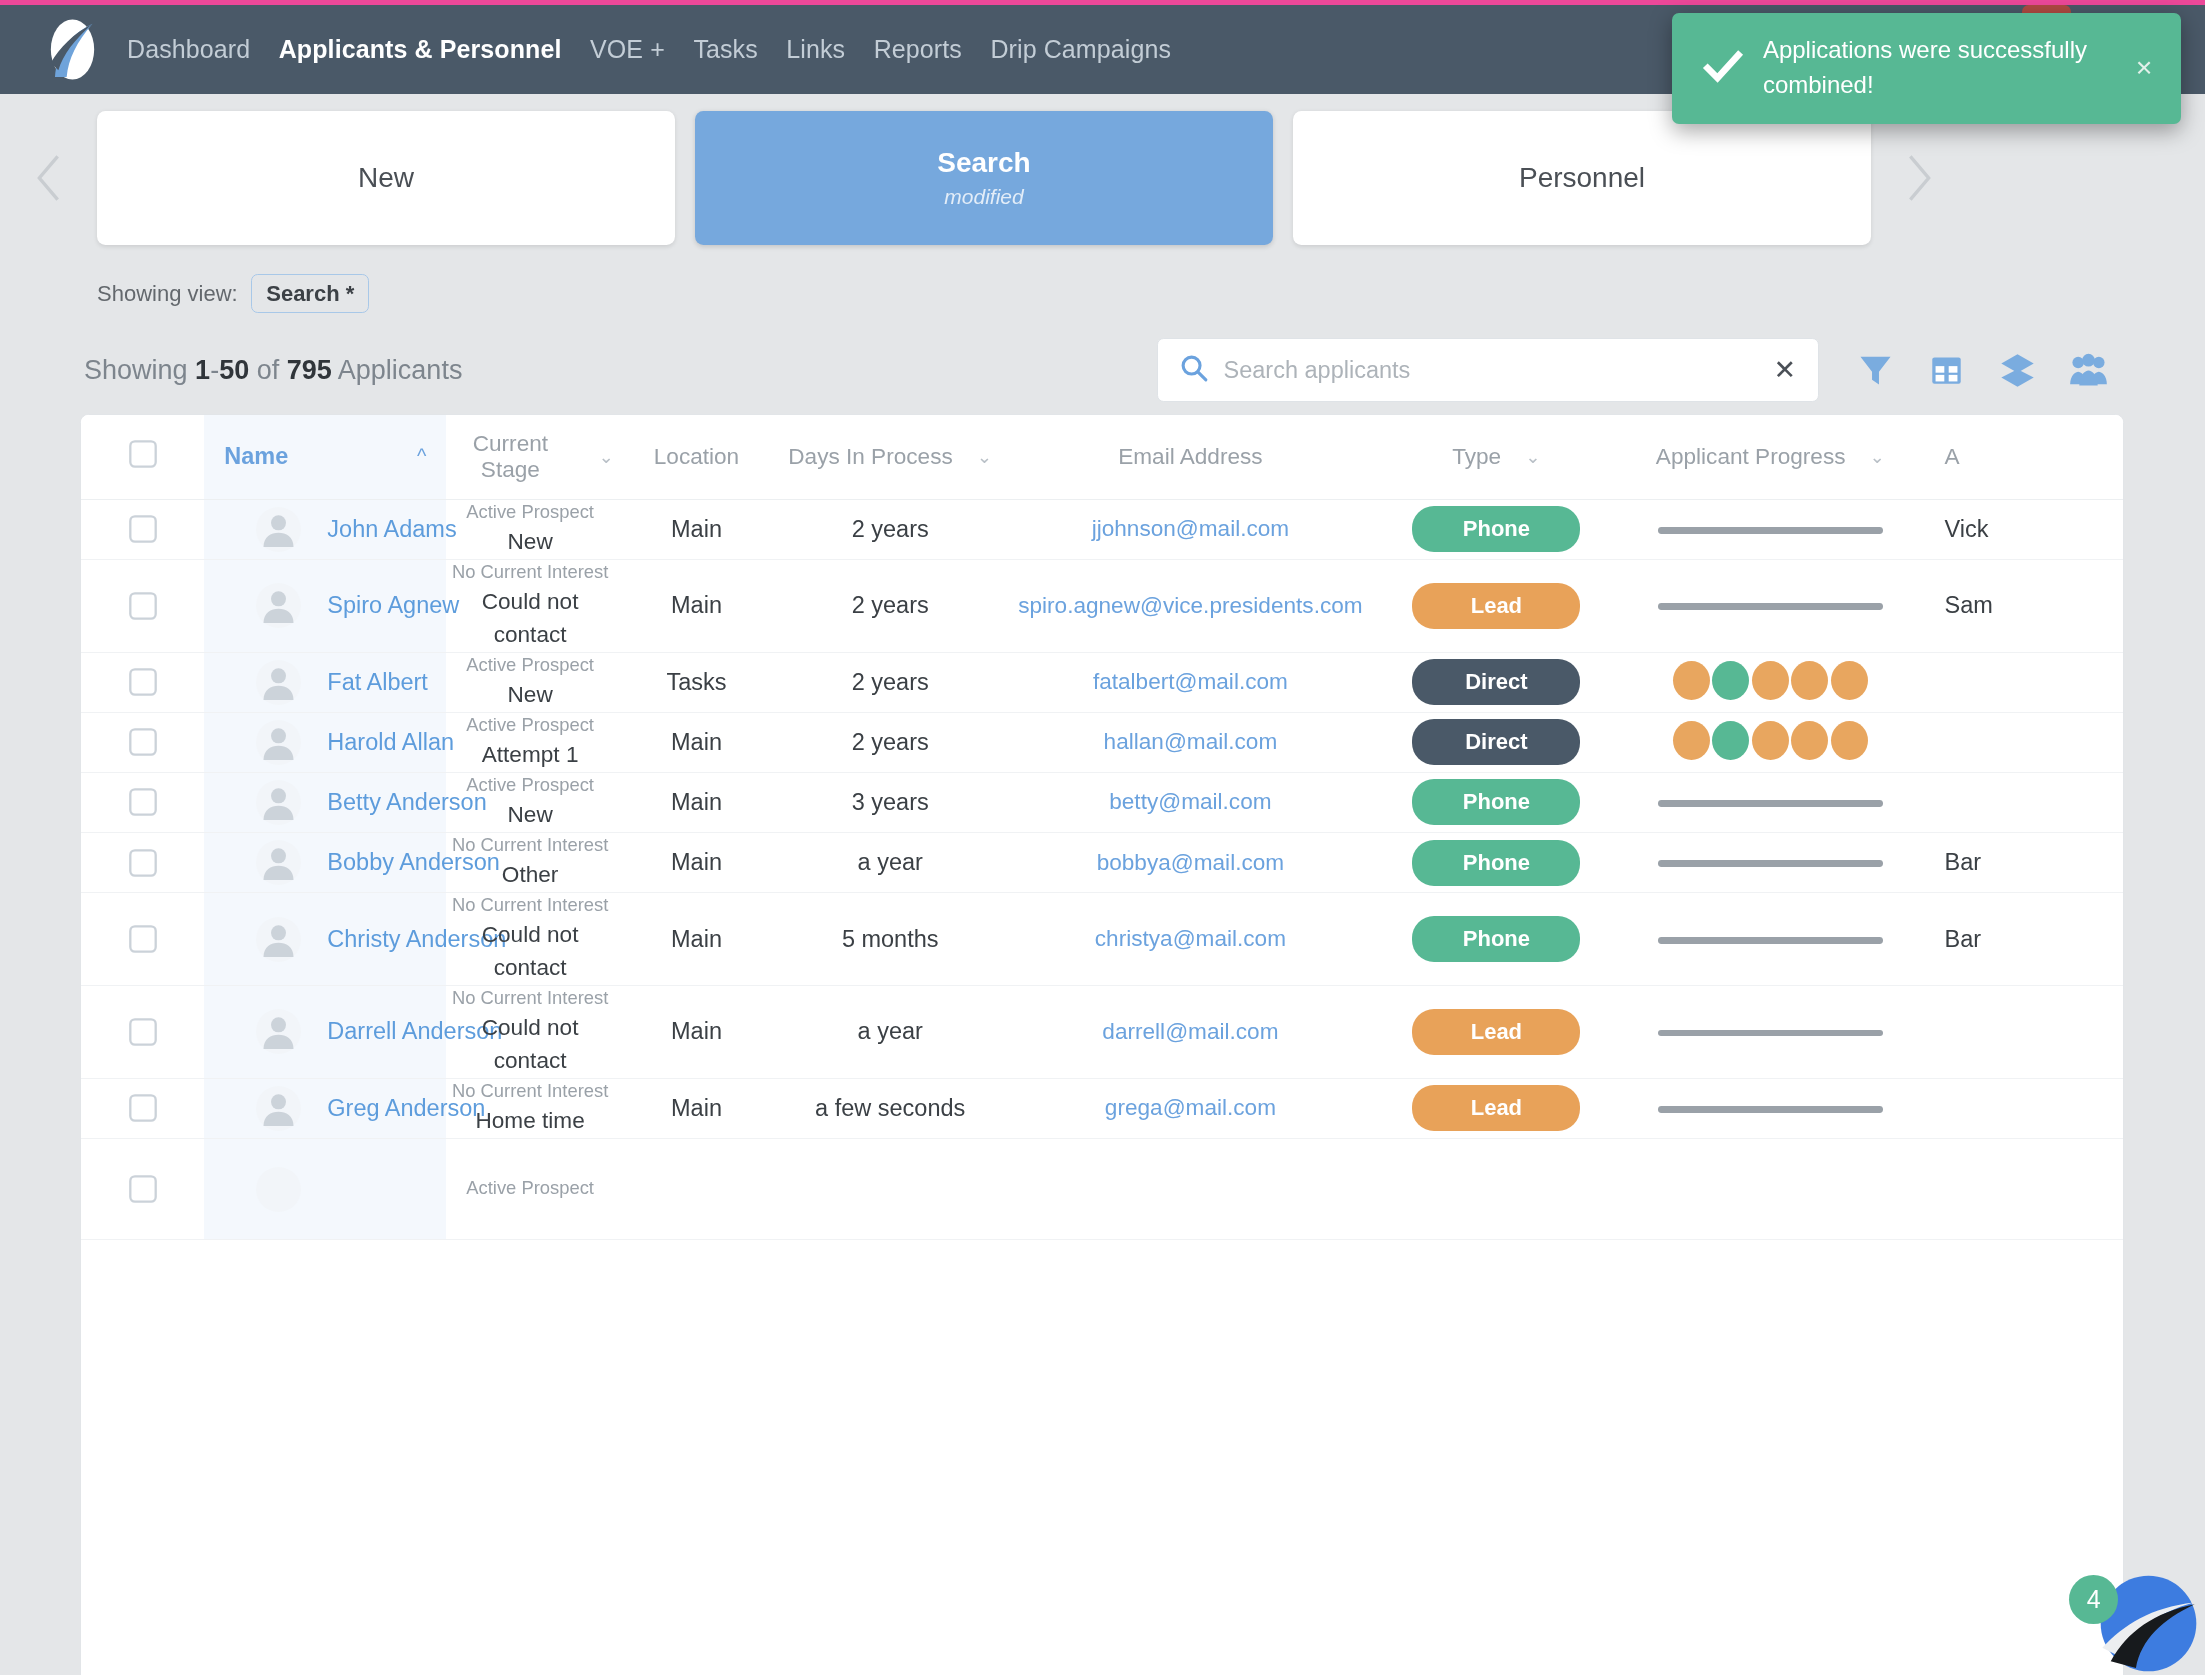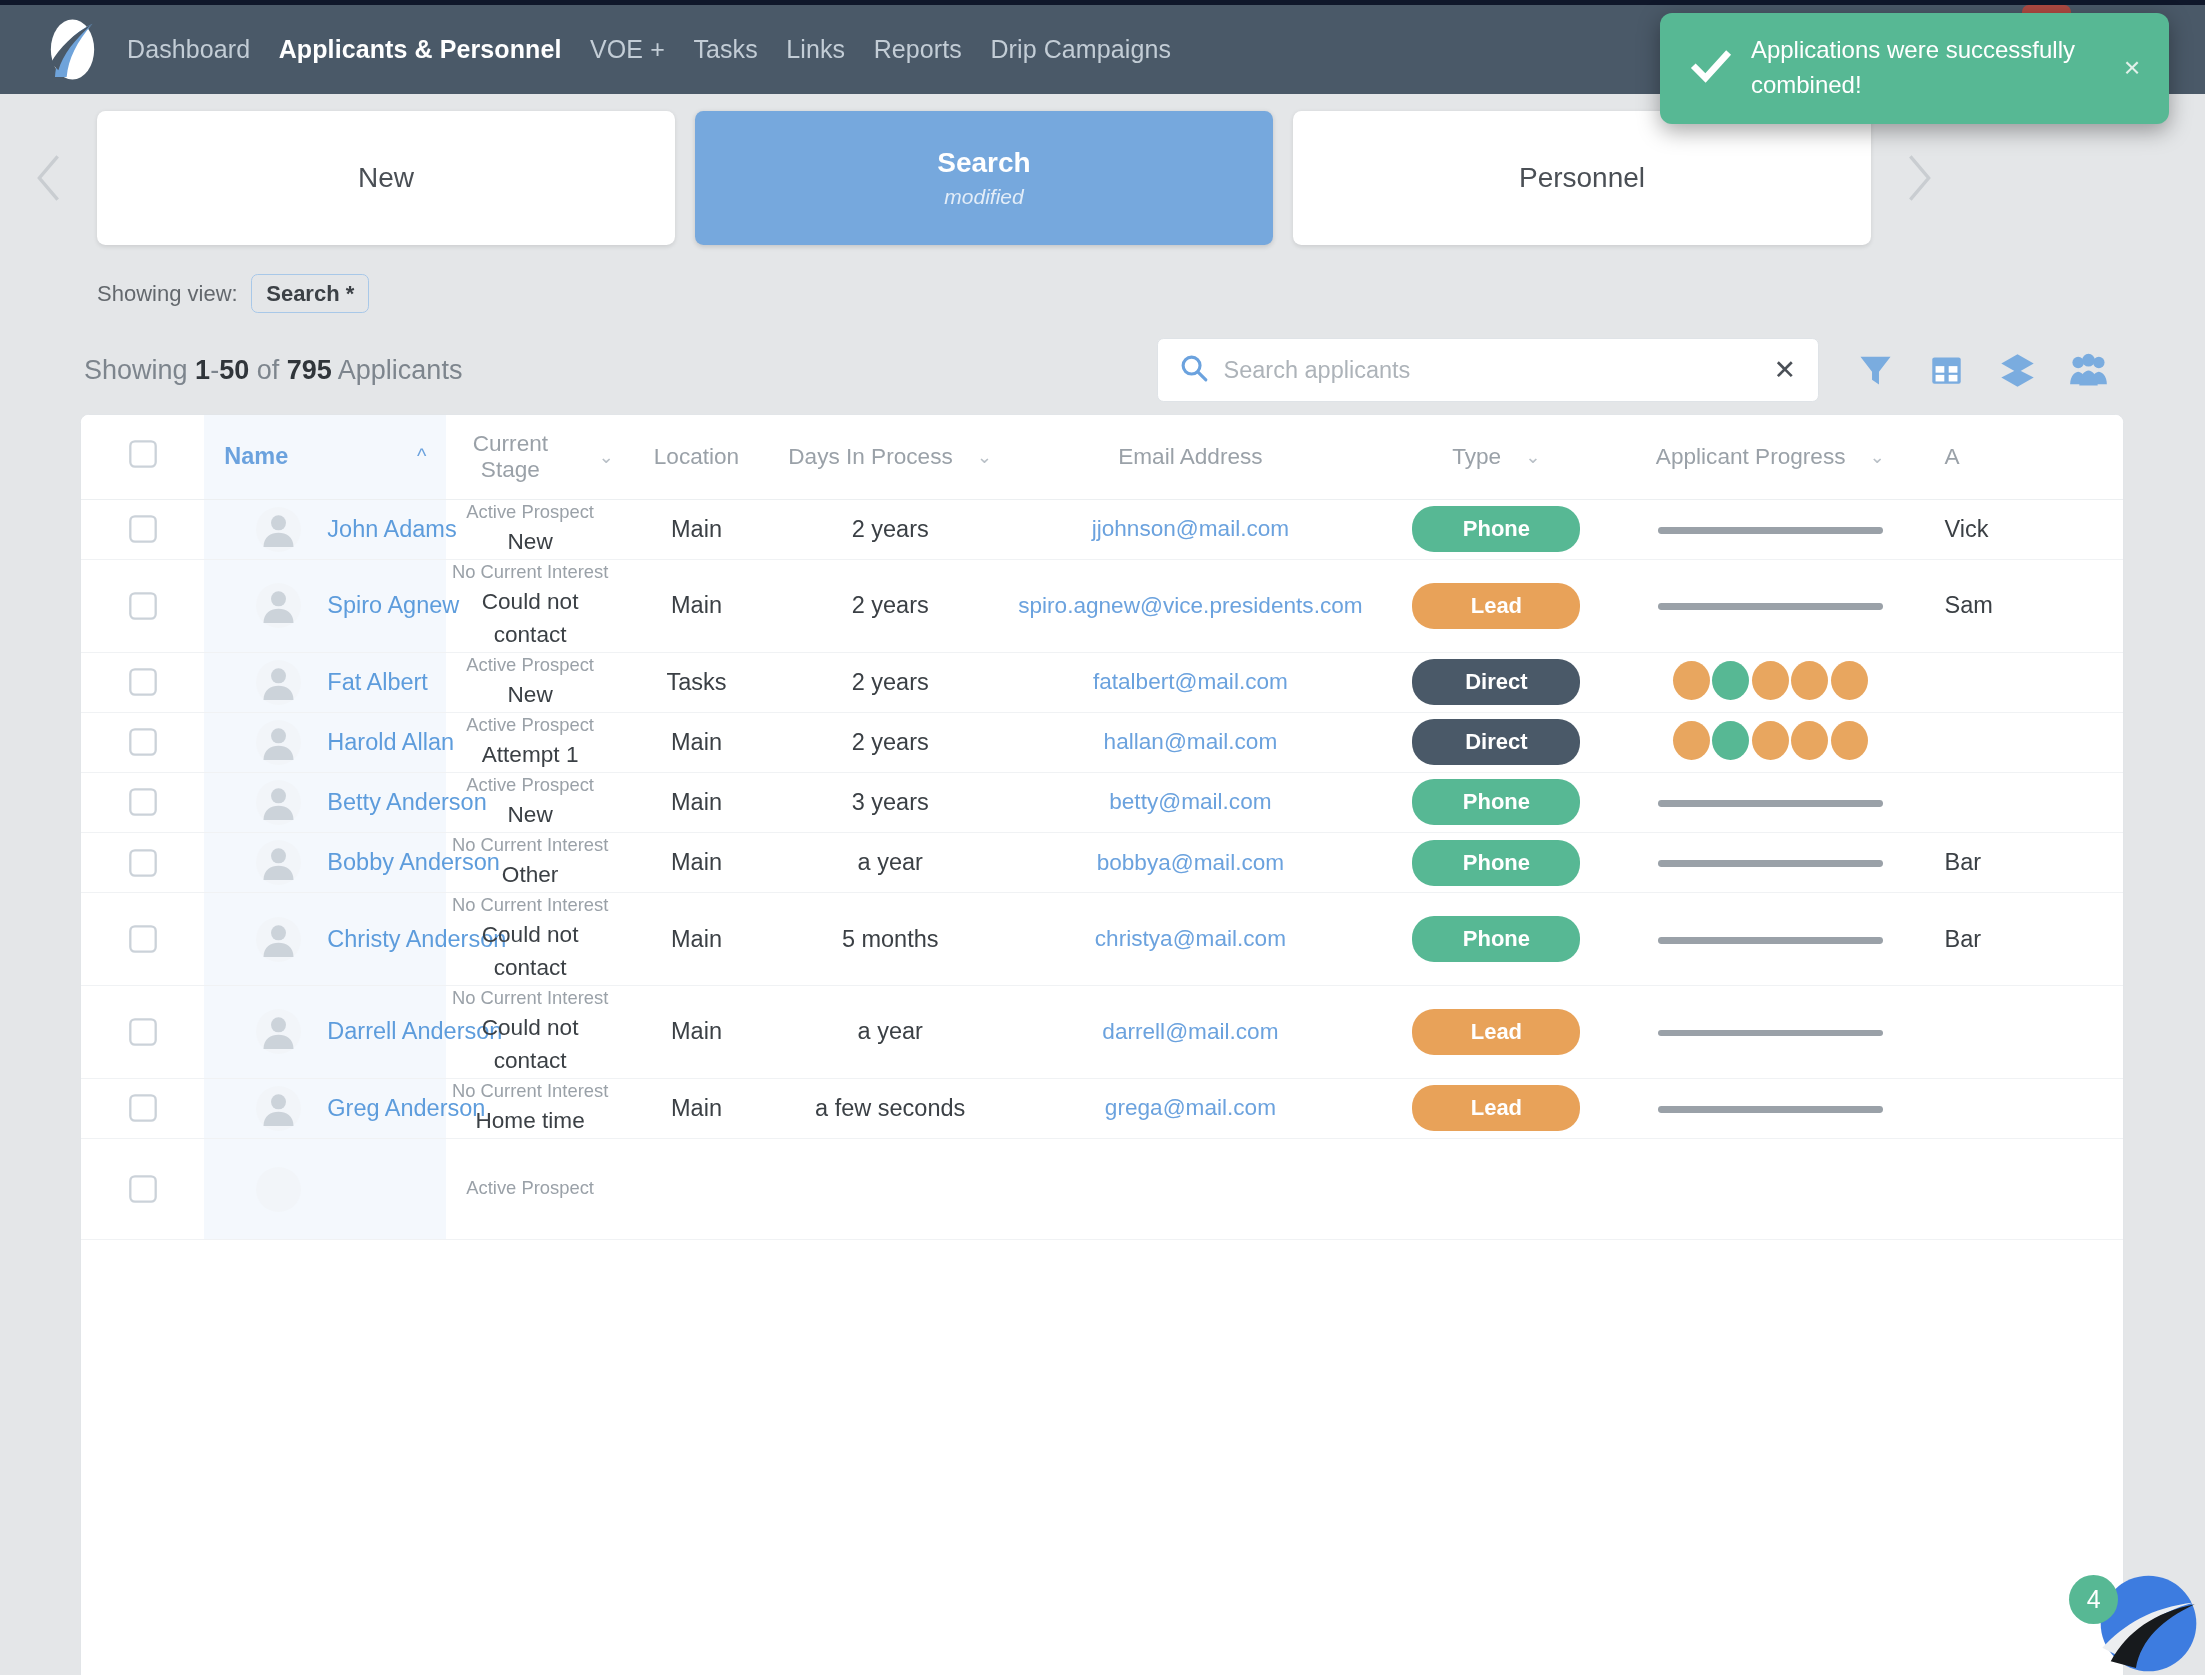--- a/index.html
+++ b/index.html
@@ -9,21 +9,21 @@
     background: #e4e6e8;
     overflow: hidden;
   }
   #root { position: relative; width: 2205px; height: 1676px; }
 
   
   .topbar {
     position: absolute; top: 0; left: 0; width: 2205px; height: 94px;
     background: #4a5968;
     display: flex; align-items: center;
-    border-top: 5px solid #0f172a;
+    border-top: 5px solid #ec4899;
     z-index: 20;
     text-align: right;
   }
   .brand-logo {
     width: 65px; height: 65px; margin-left: 40px; margin-right: 22px;
     position: relative; flex: 0 0 auto;
   }
   .nav-links { display: flex; align-items: center; gap: 28.5px; }
   .nav-link {
     color: #c3cdd6; font-size: 25px; letter-spacing: 0.1px;
@@ -35,23 +35,23 @@
     position: absolute; top: 5px; right: 134px;
     width: 49px; height: 39px;
     background: #b04a42; border-radius: 6.7px;
     color: #e8d6d4; font-size: 22px;
     display: flex; align-items: center; justify-content: center;
     z-index: 21;
   }
 
   
   .toast {
-    position: absolute; top: 12.6px; right: 36px;
+    position: absolute; top: 12.6px; right: 24px;
     width: 509px; min-height: 111px;
-    background: #57b894; border-radius: 12px;
+    background: #57b894; border-radius: 7px;
     box-shadow: 0 6.7px 22px rgba(0,0,0,.35);
     display: flex; align-items: center;
     padding: 18.4px 22px 18.4px 28.5px;
     z-index: 60;
   }
   .toast-check { width: 49px; flex: 0 0 auto; margin-right: 13.4px; }
   .toast-msg {
     color: #ffffff; font-size: 24px; line-height: 1.45;
     flex: 1; padding-right: 22px;
   }

